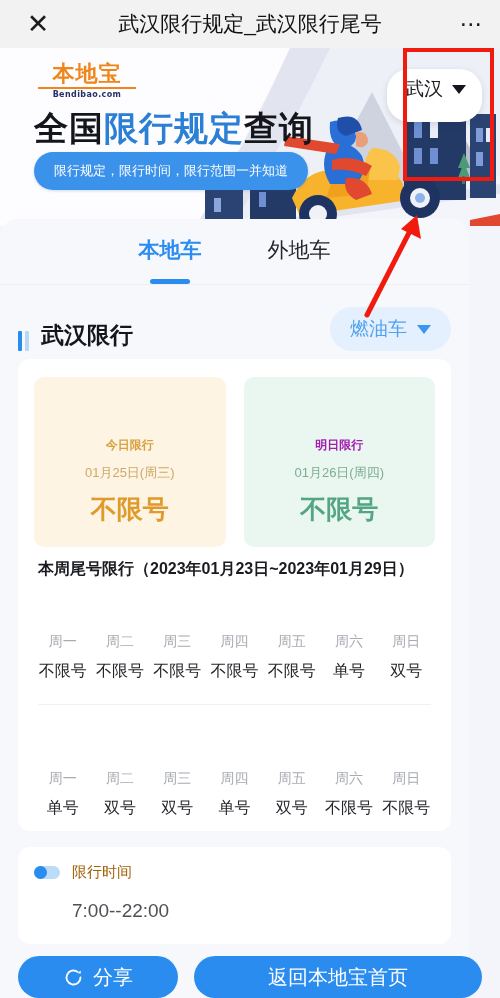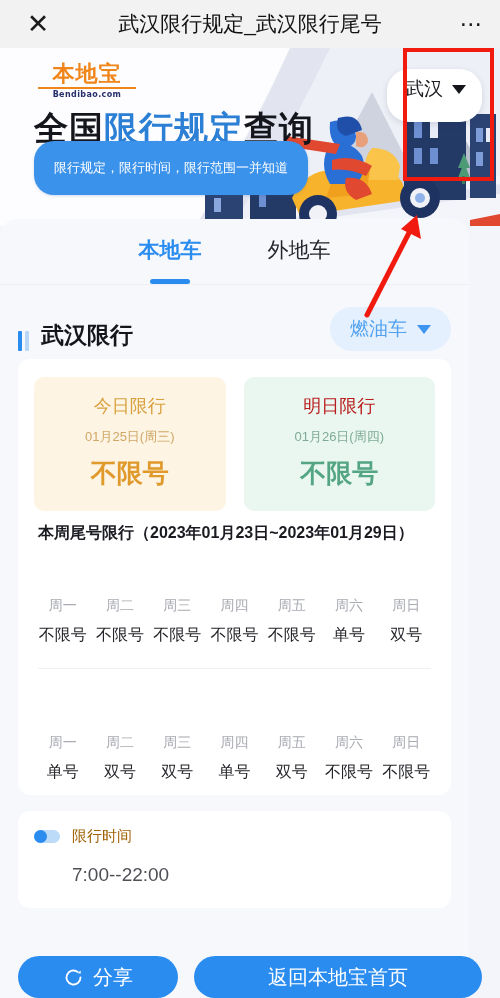--- a/index.html
+++ b/index.html
@@ -52,23 +52,23 @@
     font-size: 8px; font-weight: 700; color: #27306b; letter-spacing: .4px;
     font-family: "DejaVu Sans", sans-serif;
   }
   .banner-h1 {
     position: absolute; left: 34px; top: 58px;
     font-size: 34px; font-weight: 700; color: #15161c; letter-spacing: 1px;
     white-space: nowrap;
   }
   .banner-h1 .hl { color: #2b7fd4; }
   .banner-pill {
-    position: absolute; left: 34px; top: 93px;
+    position: absolute; left: 34px; top: 104px;
     background: #3b92ea; color: #fff; font-size: 13px;
-    padding: 18px 20px; border-radius: 20px; white-space: nowrap;
+    padding: 10px 20px; border-radius: 20px; white-space: nowrap;
     box-shadow: 0 1px 3px rgba(40,90,160,.2);
   }
   .city-select {
     position: absolute; right: 18px; top: 21px;
     background: #fff; border-radius: 22px; padding: 7px 16px 20px 18px;
     display: flex; align-items: center; gap: 9px;
     font-size: 19px; color: #1d1d22; font-weight: 500;
     box-shadow: 0 2px 6px rgba(30,40,80,.14);
   }
   .city-select .tri {
@@ -121,23 +121,23 @@
   .card {
     margin: 8px 18px 0 18px; background: #fff; border-radius: 12px;
     padding: 18px 16px 12px 16px;
   }
   .daycards { display: flex; gap: 18px; }
   .daycard {
     flex: 1; border-radius: 10px; text-align: center; padding: 17px 0 20px;
   }
   .daycard.today { background: #fdf4e4; }
   .daycard.tomorrow { background: #eaf7f1; }
-  .dc-label { font-size: 18px; font-weight: 400; margin-bottom: 10px; }
+  .dc-label { font-size: 12px; font-weight: 700; margin-bottom: 10px; margin-top: 43px; }
   .daycard.today .dc-label { color: #d9a13e; }
-  .daycard.tomorrow .dc-label { color: #b91c1c; }
+  .daycard.tomorrow .dc-label { color: #a21caf; }
   .dc-date { font-size: 13px; margin-bottom: 10px; }
   .daycard.today .dc-date { color: #d0a765; }
   .daycard.tomorrow .dc-date { color: #7eab95; }
   .dc-value { font-size: 26px; font-weight: 700; }
   .daycard.today .dc-value { color: #e09a2c; }
   .daycard.tomorrow .dc-value { color: #53a583; }
 
   .week-block { padding-top: 12px; }
   .week-title { font-size: 16px; font-weight: 700; color: #1a1b20; padding-left: 4px; }
   .week-grid { display: flex; margin-top: 20px; }

